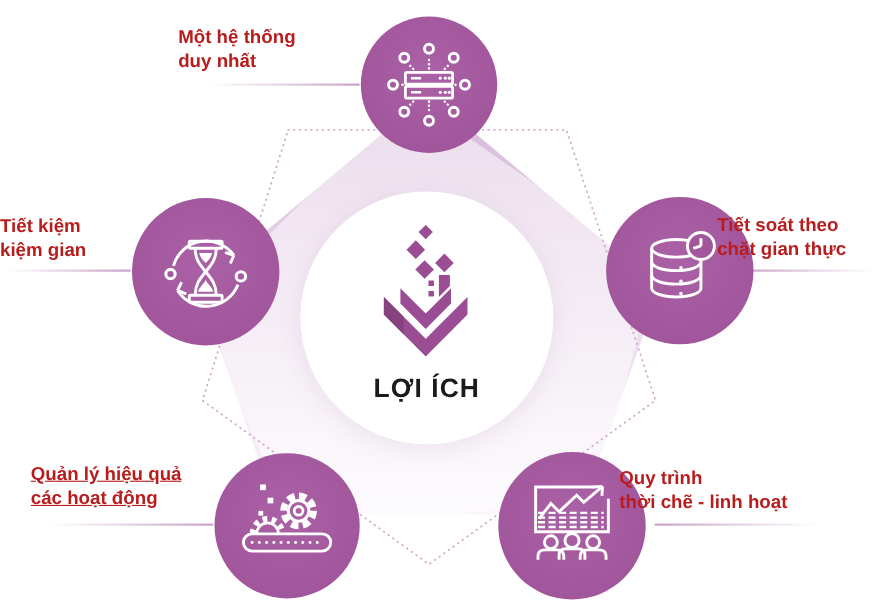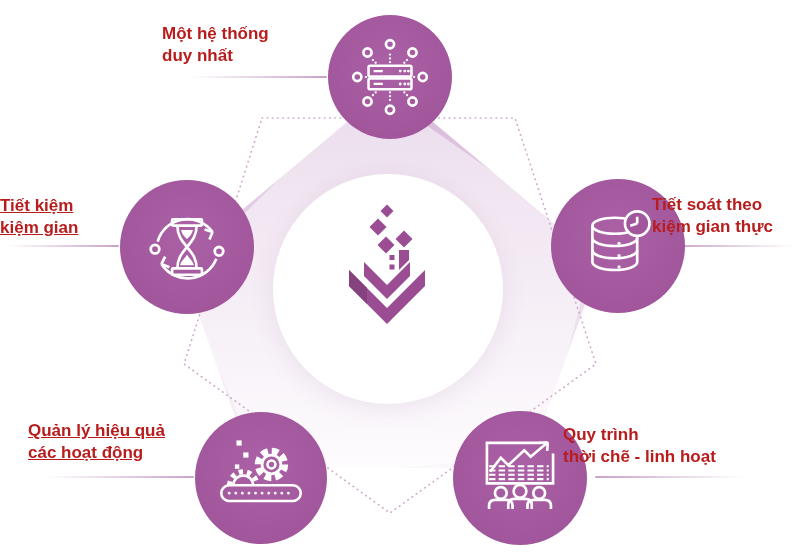--- a/index.html
+++ b/index.html
@@ -62,20 +62,21 @@
         <rect x="38" y="36" width="12" height="12" transform="rotate(45 44 42)"></rect>
         <rect x="56" y="30" width="12" height="12" transform="rotate(45 62 36)"></rect>
         <polygon points="57,47 67,47 67,57 57,67"></polygon>
         <rect x="47.5" y="52" width="5" height="5"></rect>
         <rect x="47.5" y="61.5" width="5" height="5"></rect>
         <polygon points="22,59 45,82 68,59 68,73 45,96 22,73"></polygon>
         <polygon points="7,67 45,105 83,67 83,83 45,121 7,83"></polygon>
         <polygon points="7,67 25,85 25,101 7,83" fill="#86427f"></polygon>
       </g>
     </svg>
+    <div class="center-title">LỢI ÍCH</div>
   </div>
 
   <div class="node" style="left:328px;top:15px;width:124px;height:124px;">
     <svg class="icon-svg" width="92" height="92" viewBox="0 0 90 90" fill="none" stroke="#fff" stroke-width="2.5">
       <rect x="24" y="34" width="42" height="10.5" rx="1.5"></rect>
       <rect x="24" y="46.5" width="42" height="10.5" rx="1.5"></rect>
       <path d="M29,39.2 H38 M29,51.8 H38" stroke-width="2.2"></path>
       <g fill="#fff" stroke="none">
         <circle cx="55" cy="39.2" r="1.4"></circle>
           <circle cx="59.5" cy="39.2" r="1.4"></circle>
@@ -175,28 +176,28 @@
       <circle cx="45" cy="57.5" r="6"></circle>
       <path d="M34,74 V70 Q34,64.5 40,64.5 H50 Q56,64.5 56,70 V74"></path>
     </svg>
   </div>
 
   <div class="label" style="left:162px;top:23px;width:200px;">
     <span>Một hệ thống</span><br>
     <span>duy nhất</span>
   </div>
 
-  <div class="label" style="left:0px;top:195px;width:112px;text-decoration:underline;">
+  <div class="label" style="left:0px;top:195px;width:112px;">
     <span>Tiết kiệm</span><br>
     <span>kiệm gian</span>
   </div>
 
   <div class="label" style="left:652px;top:194px;width:160px;">
     <span>Tiết soát theo</span><br>
-    <span>kiệm gian thực</span>
+    <span>chặt gian thực</span>
   </div>
 
   <div class="label" style="left:28px;top:420px;width:200px;text-decoration:underline;">
     <span>Quản lý hiệu quả</span><br>
     <span>các hoạt động</span>
   </div>
 
   <div class="label" style="left:563px;top:424px;width:200px;">
     <span>Quy trình</span><br>
     <span>thời chẽ - linh hoạt</span>

